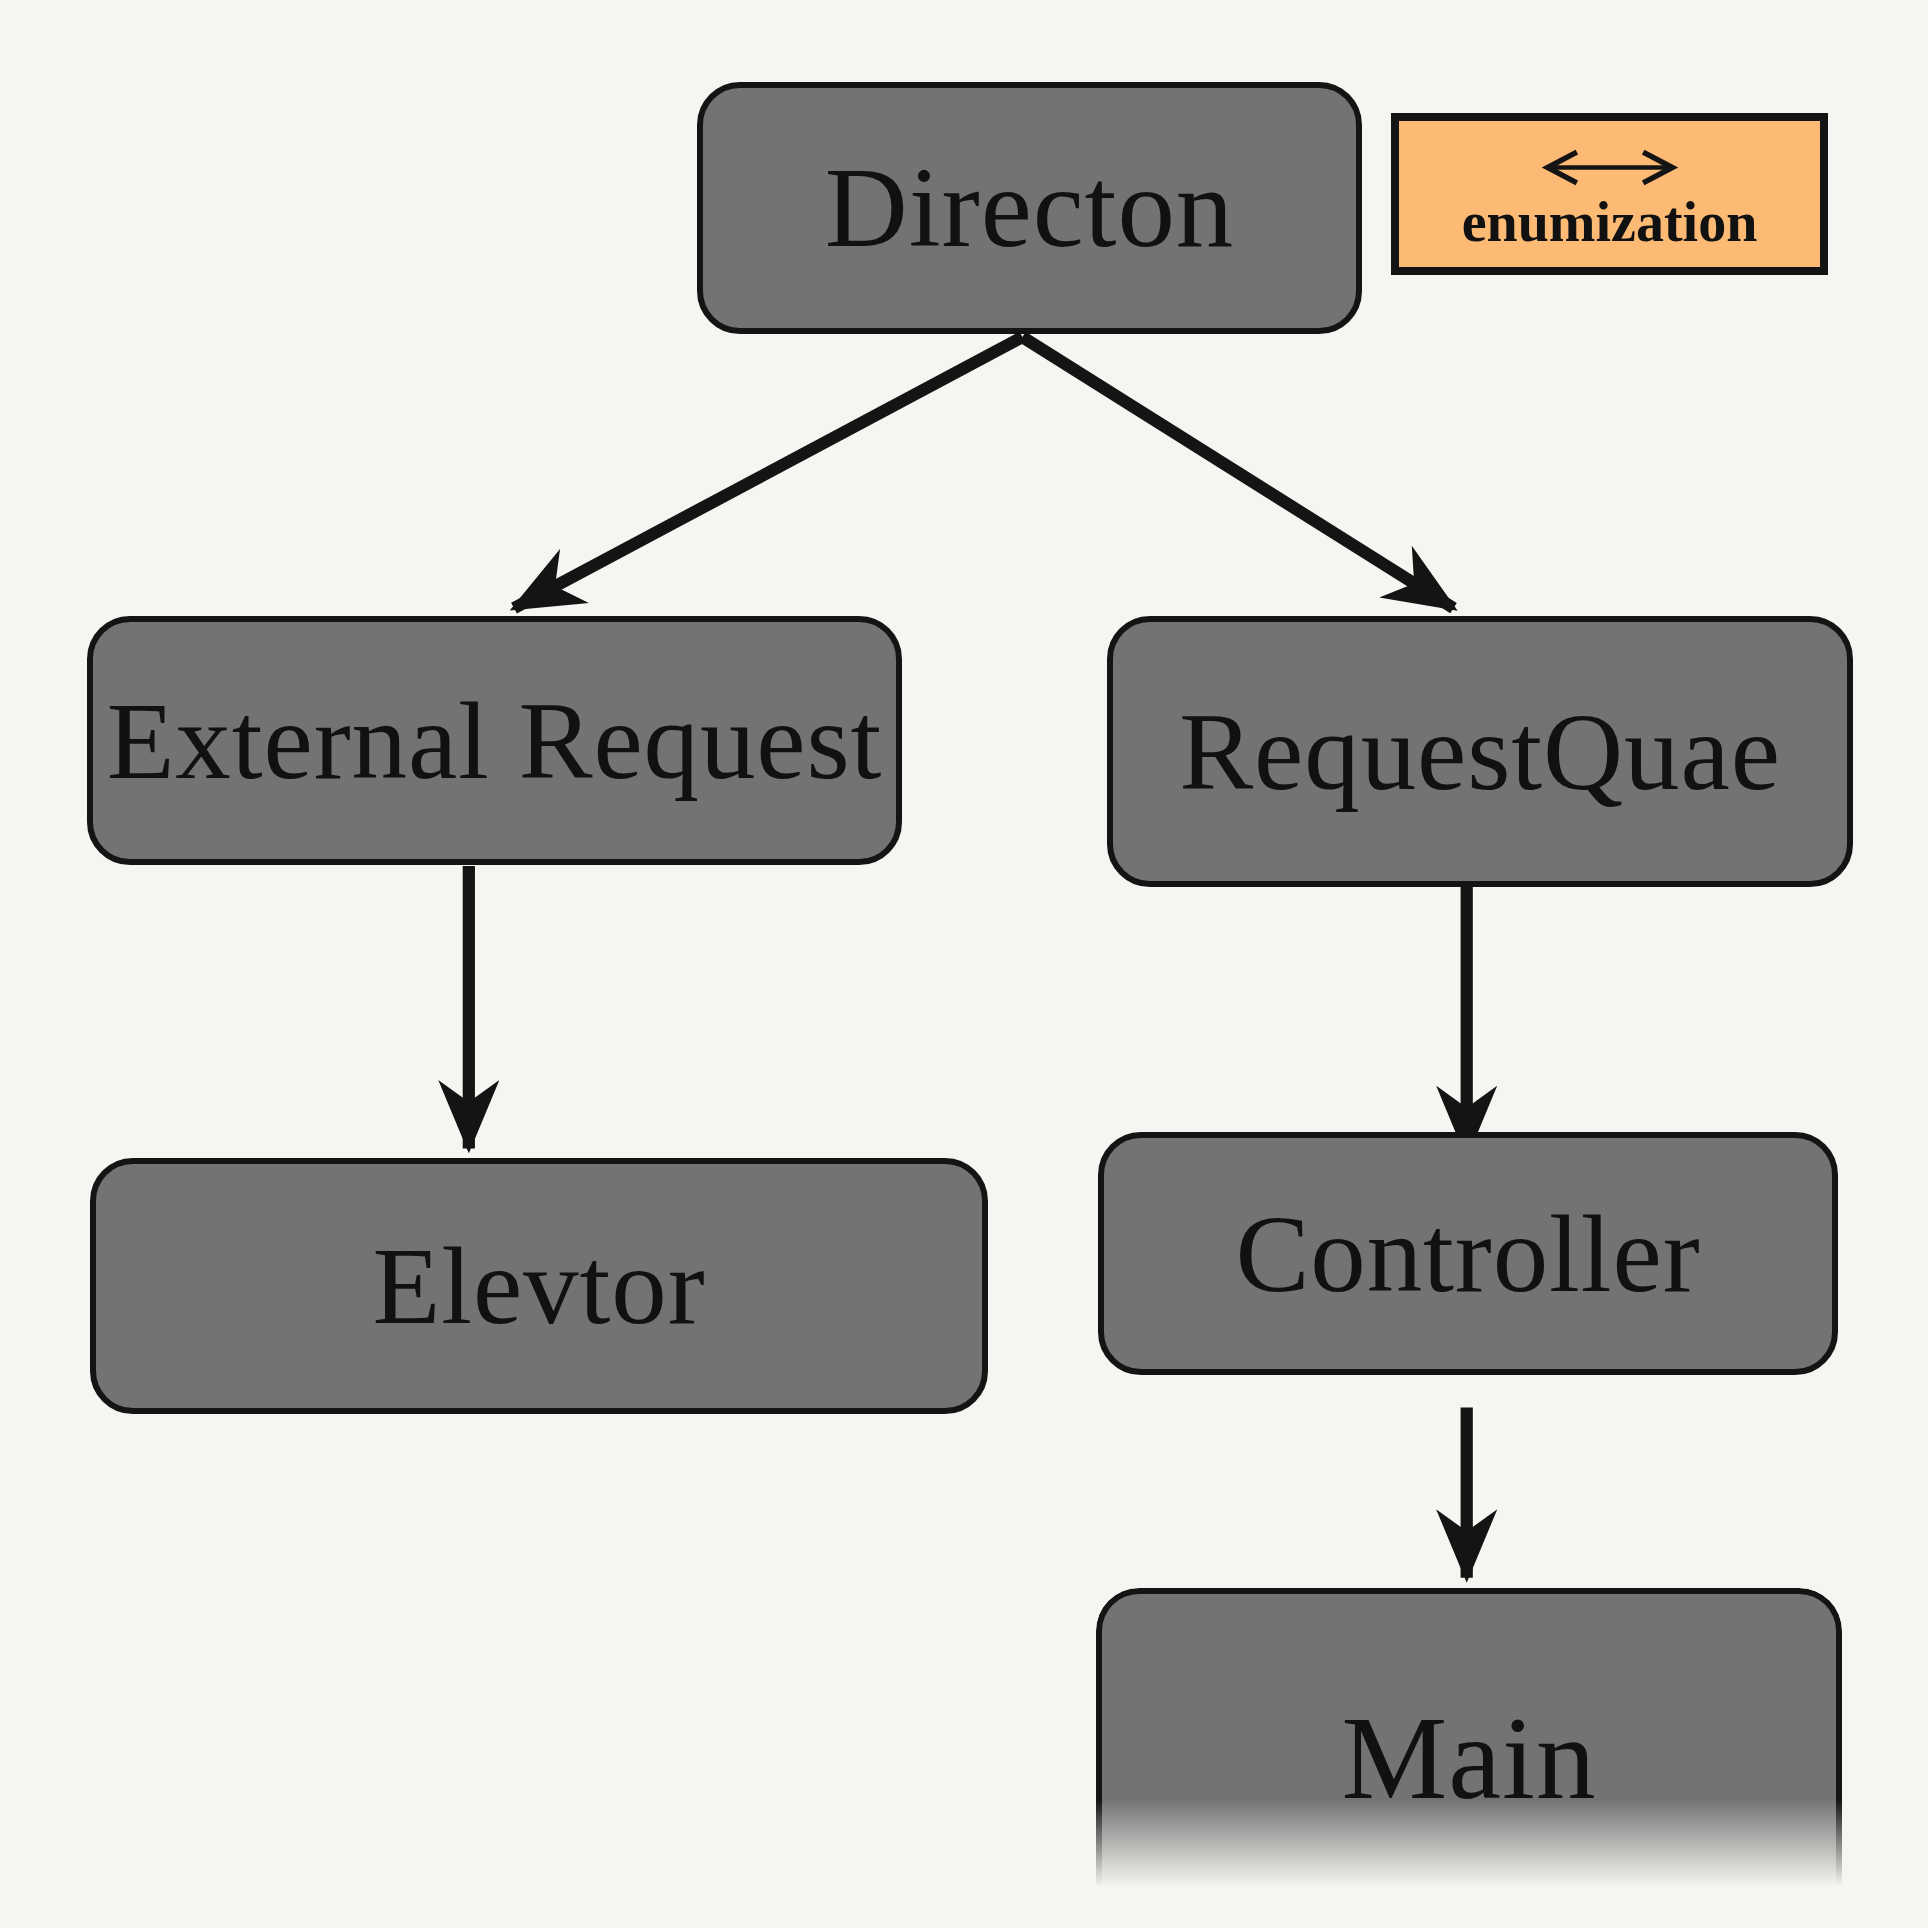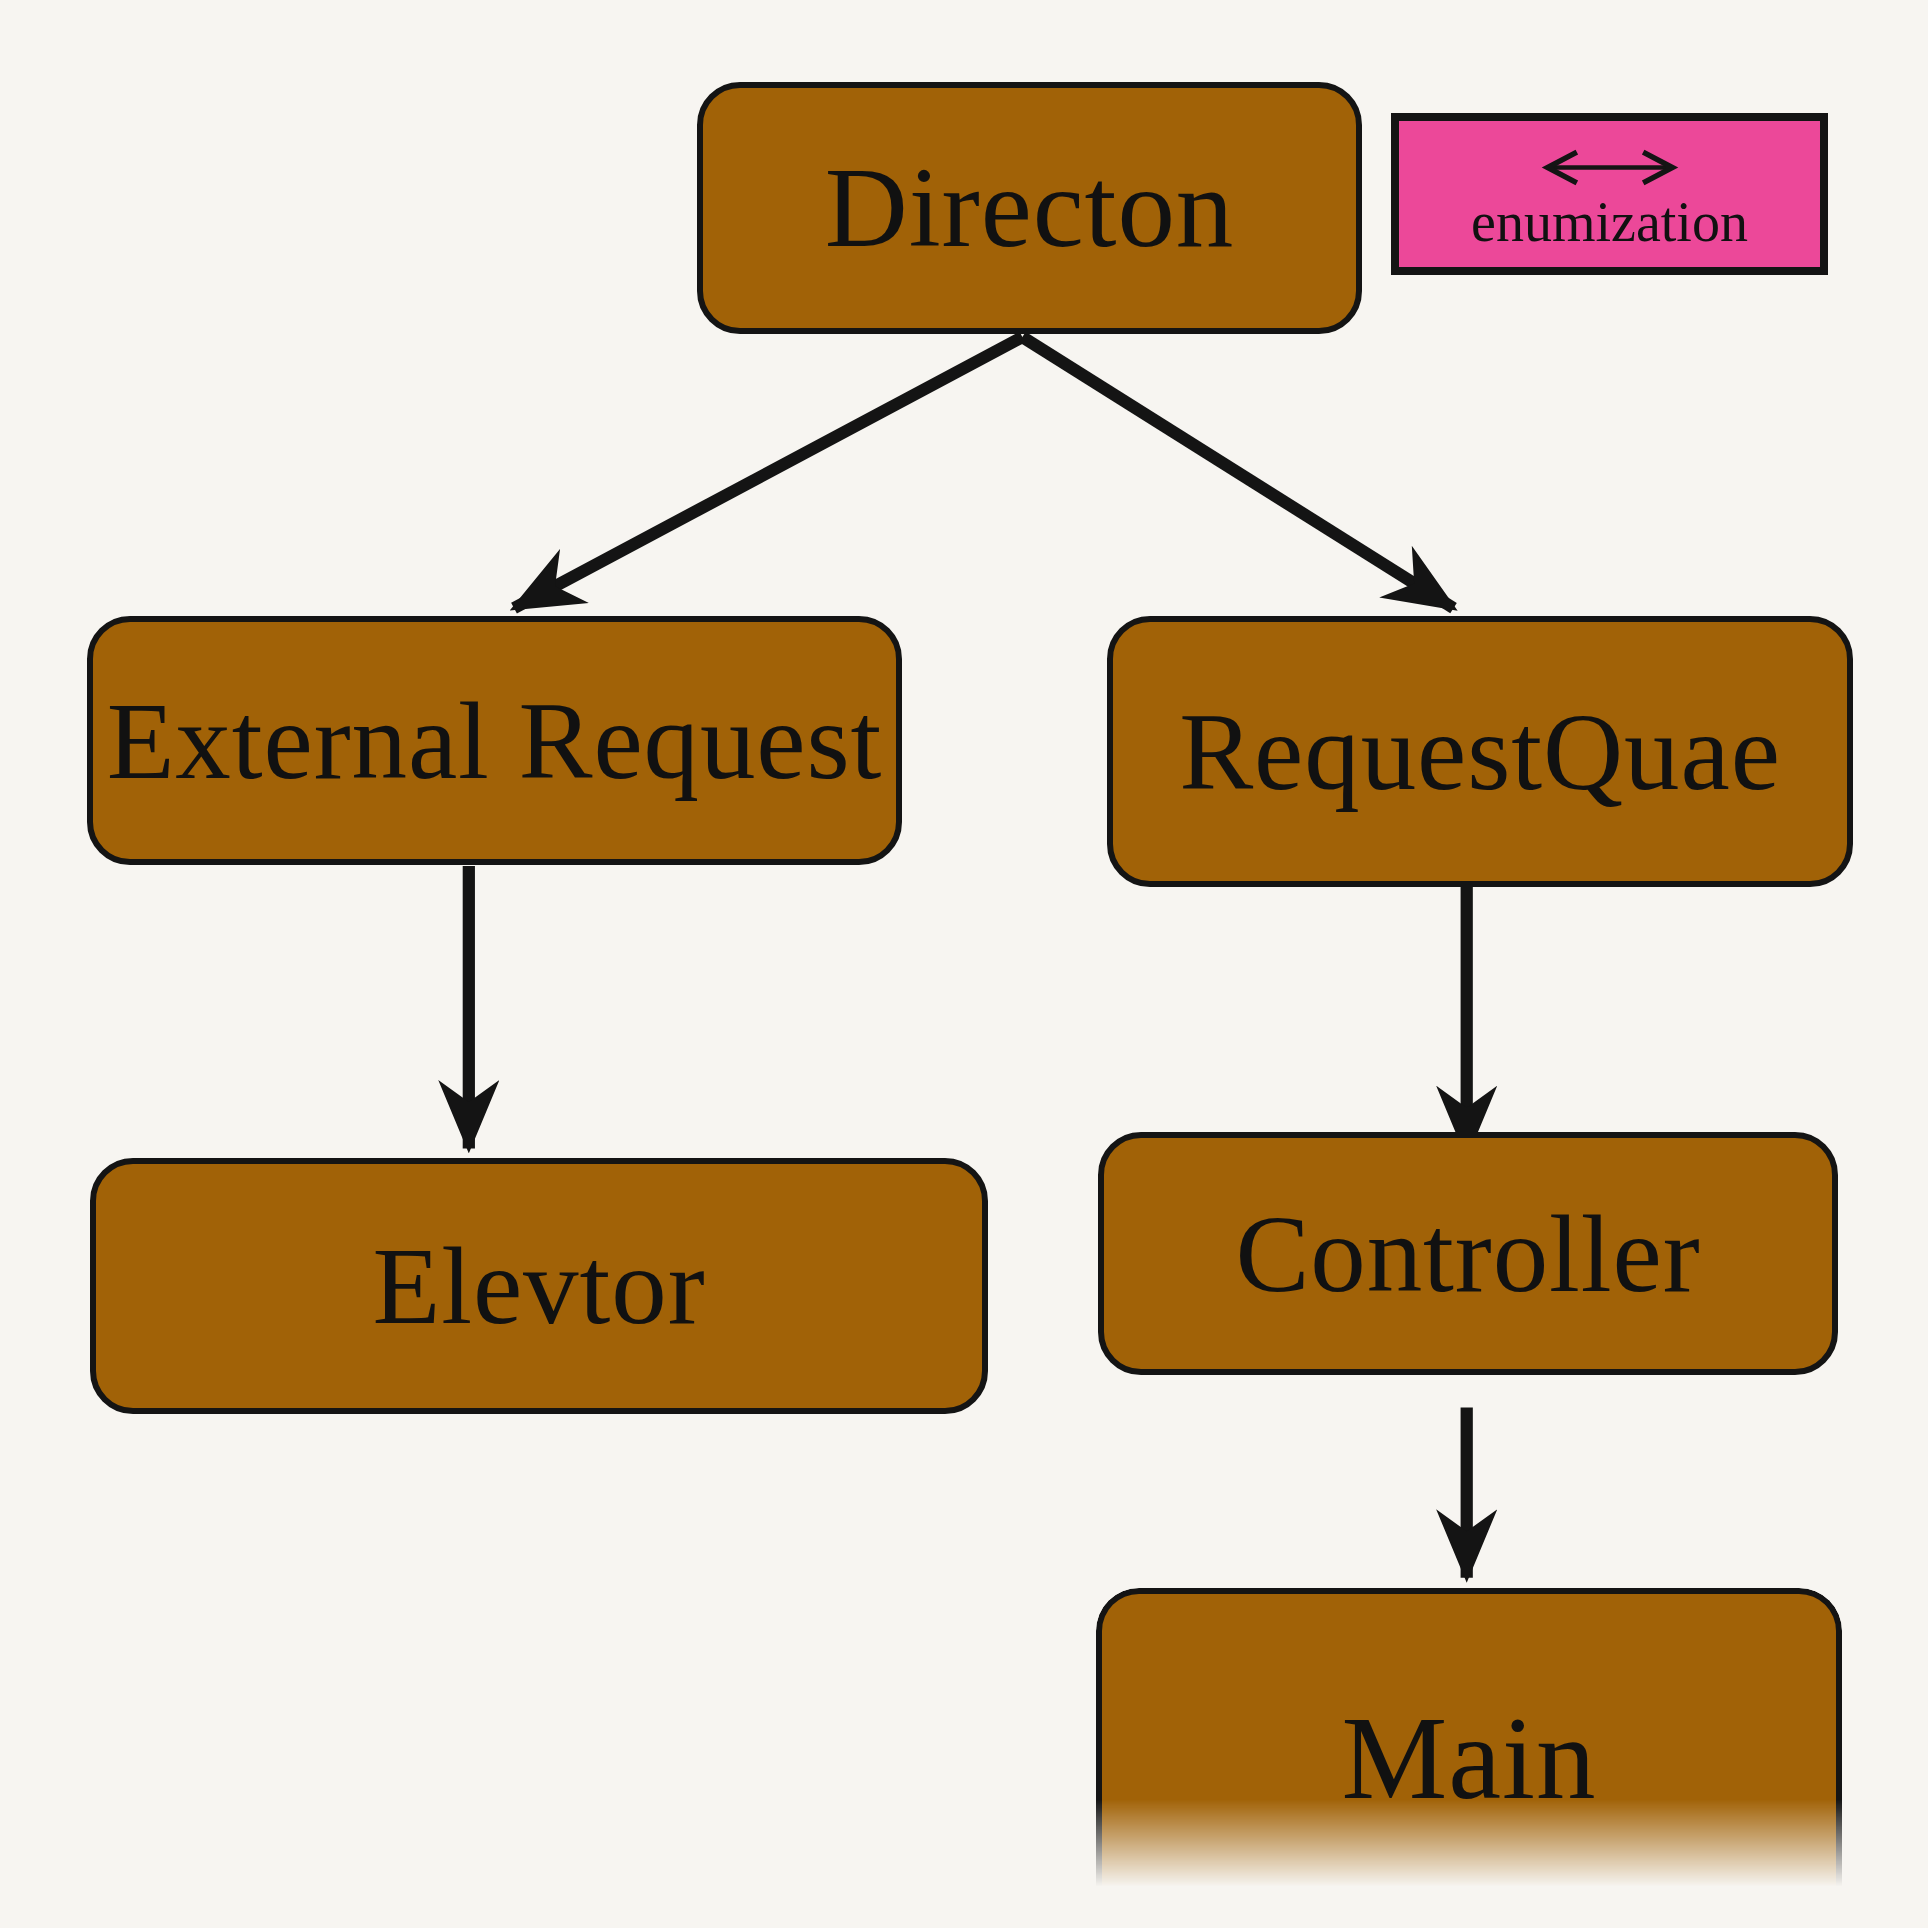--- a/index.html
+++ b/index.html
@@ -14,21 +14,21 @@
   }
   .edges {
     position: absolute;
     left: 0; top: 0;
     width: 1928px; height: 1928px;
     pointer-events: none;
   }
   .node {
     position: absolute;
     box-sizing: border-box;
-    background: #a16207;
+    background: #737373;
     border: 6.6px solid #141414;
     border-radius: 43px;
     display: flex;
     align-items: center;
     justify-content: center;
     font-size: 111px;
     letter-spacing: 0.9px;
     white-space: nowrap;
   }
   .node--directon        { left: 697px;  top: 82px;   width: 665px; height: 252px; font-size: 115px; }
@@ -43,28 +43,29 @@
     align-items: flex-start;
     padding-top: 96px;
     font-size: 119px;
     -webkit-mask-image: linear-gradient(to bottom, #000 68%, rgba(0,0,0,0) 96%);
     mask-image: linear-gradient(to bottom, #000 68%, rgba(0,0,0,0) 96%);
   }
   .legend {
     position: absolute;
     left: 1391px; top: 113px; width: 437px; height: 162px;
     box-sizing: border-box;
-    background: #ec4899;
+    background: #fdba74;
     border: 8.5px solid #141414;
     display: flex;
     flex-direction: column;
     align-items: center;
     justify-content: center;
     gap: 1.9px;
     padding-top: 5.6px;
+    font-weight: bold;
   }
   .legend-arrow-icon { width: 162px; height: 49px; display: block; }
   .legend-label { font-size: 56px; line-height: 1; }
 </style>
 </head>
 <body>
 
 <div class="canvas">
 
   <svg class="edges" viewBox="0 0 2048 2048" xmlns="http://www.w3.org/2000/svg">

